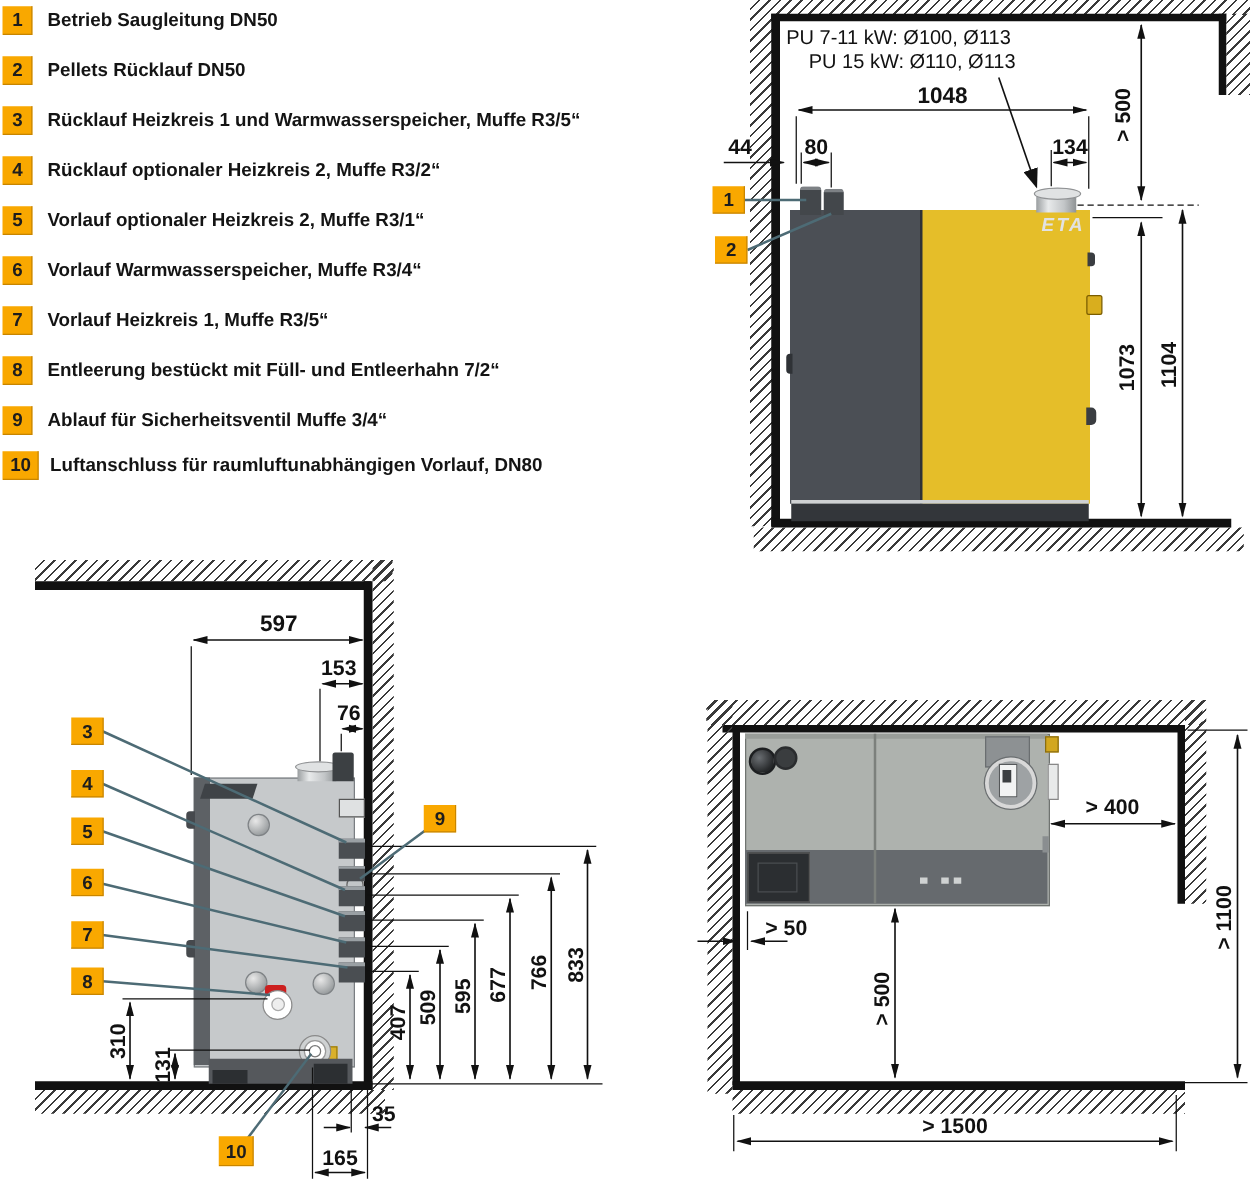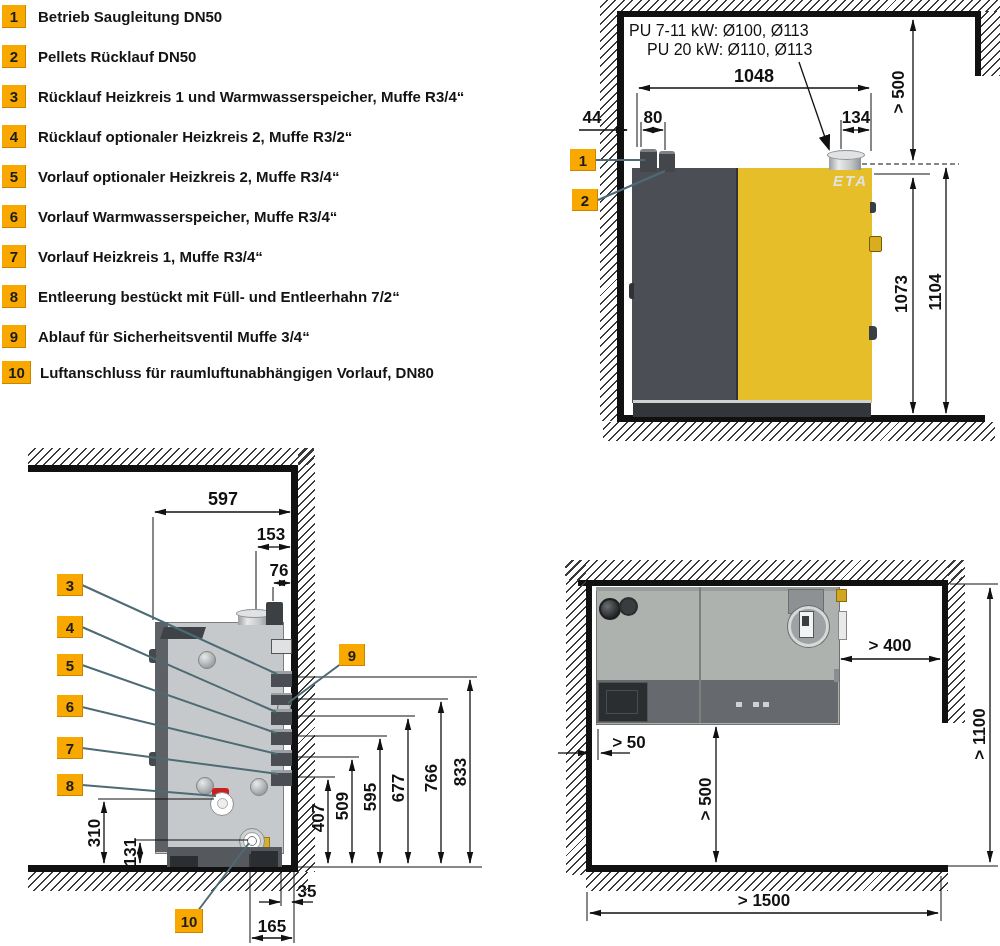--- a/index.html
+++ b/index.html
@@ -42,37 +42,37 @@
     <div class="lrow" style="top:5px">
         <div class="lbox">1</div>
         <div class="ltext">Betrieb Saugleitung DN50</div>
       </div>
     <div class="lrow" style="top:45px">
         <div class="lbox">2</div>
         <div class="ltext">Pellets Rücklauf DN50</div>
       </div>
     <div class="lrow" style="top:85px">
         <div class="lbox">3</div>
-        <div class="ltext">Rücklauf Heizkreis 1 und Warmwasserspeicher, Muffe R3/4“</div>
+        <div class="ltext">Rücklauf Heizkreis 1 und Warmwasserspeicher, Muffe R3/5“</div>
       </div>
     <div class="lrow" style="top:125px">
         <div class="lbox">4</div>
         <div class="ltext">Rücklauf optionaler Heizkreis 2, Muffe R3/2“</div>
       </div>
     <div class="lrow" style="top:165px">
         <div class="lbox">5</div>
-        <div class="ltext">Vorlauf optionaler Heizkreis 2, Muffe R3/4“</div>
+        <div class="ltext">Vorlauf optionaler Heizkreis 2, Muffe R3/1“</div>
       </div>
     <div class="lrow" style="top:205px">
         <div class="lbox">6</div>
         <div class="ltext">Vorlauf Warmwasserspeicher, Muffe R3/4“</div>
       </div>
     <div class="lrow" style="top:245px">
         <div class="lbox">7</div>
-        <div class="ltext">Vorlauf Heizkreis 1, Muffe R3/4“</div>
+        <div class="ltext">Vorlauf Heizkreis 1, Muffe R3/5“</div>
       </div>
     <div class="lrow" style="top:285px">
         <div class="lbox">8</div>
         <div class="ltext">Entleerung bestückt mit Füll- und Entleerhahn 7/2“</div>
       </div>
     <div class="lrow" style="top:325px">
         <div class="lbox">9</div>
         <div class="ltext">Ablauf für Sicherheitsventil Muffe 3/4“</div>
       </div>
     <div class="lrow" style="top:361px">
@@ -85,21 +85,21 @@
     <div class="hatch" style="left:600px;top:0;width:400px;height:12px"></div>
     <div class="hatch" style="left:600px;top:0;width:19px;height:421px"></div>
     <div class="wline" style="left:617px;top:11px;width:364px;height:6px"></div>
     <div class="wline" style="left:617px;top:11px;width:7px;height:410px"></div>
     <div class="wline" style="left:975px;top:11px;width:6px;height:65px"></div>
     <div class="hatch" style="left:981px;top:11px;width:19px;height:65px"></div>
     <div class="wline" style="left:617px;top:415px;width:368px;height:7px"></div>
     <div class="hatch" style="left:603px;top:422px;width:392px;height:19px"></div>
 
     <div class="note" style="left:629px;top:22px">PU 7-11 kW: Ø100, Ø113</div>
-    <div class="note" style="left:647px;top:41px">PU 20 kW: Ø110, Ø113</div>
+    <div class="note" style="left:647px;top:41px">PU 15 kW: Ø110, Ø113</div>
 
     <div class="abs" style="left:632px;top:168px;width:105px;height:235px;background:var(--boiler-dark-gray,#4B4F55)"></div>
     <div class="abs" style="left:737px;top:168px;width:135px;height:235px;background:var(--boiler-yellow,#E5BE29)"></div>
     <div class="abs" style="left:736px;top:168px;width:2px;height:235px;background:#2f3236"></div>
     <div class="abs" style="left:633px;top:400px;width:238px;height:3px;background:#cfd1d2"></div>
     <div class="abs" style="left:633px;top:403px;width:238px;height:14px;background:#33363a"></div>
     <div class="pipe" style="left:640px;top:149px;width:17px;height:20px"></div>
     <div class="pipe" style="left:659px;top:151px;width:16px;height:18px"></div>
     <div class="abs silver" style="left:829px;top:155px;width:32px;height:15px"></div>
     <div class="abs" style="left:827px;top:150px;width:36px;height:8px;border-radius:50%;background:#e0e2e3;border:1px solid #909294"></div>

